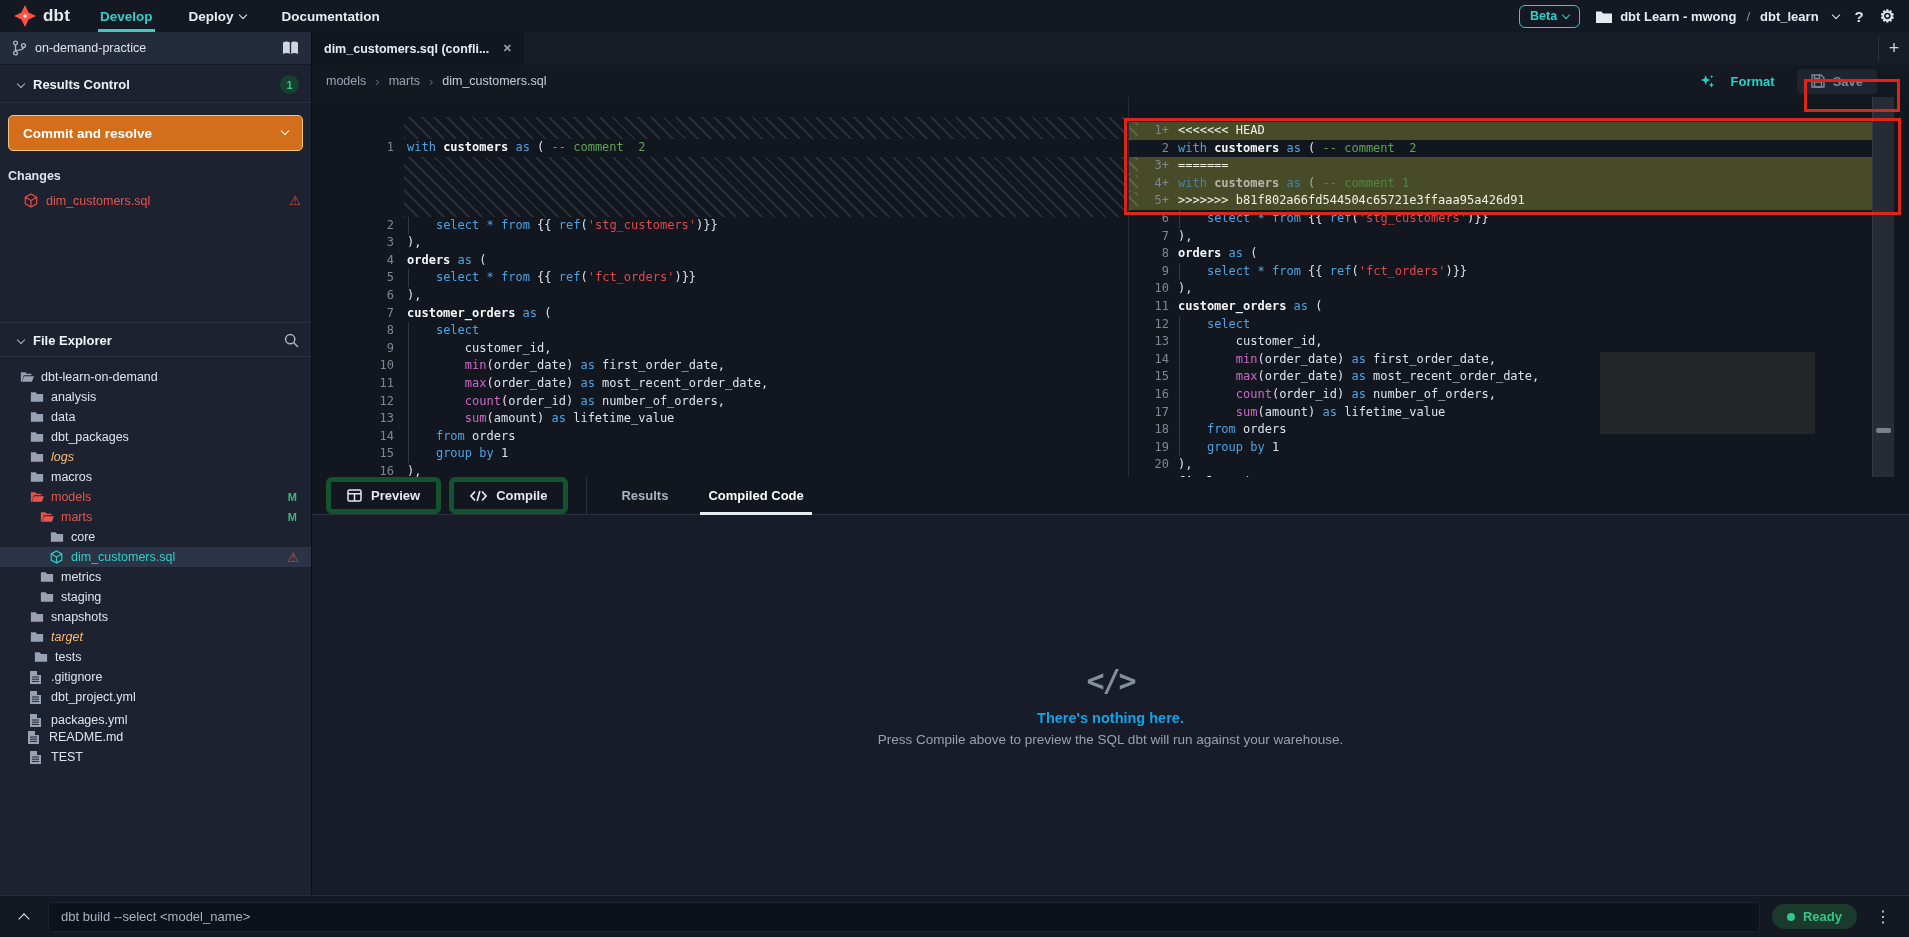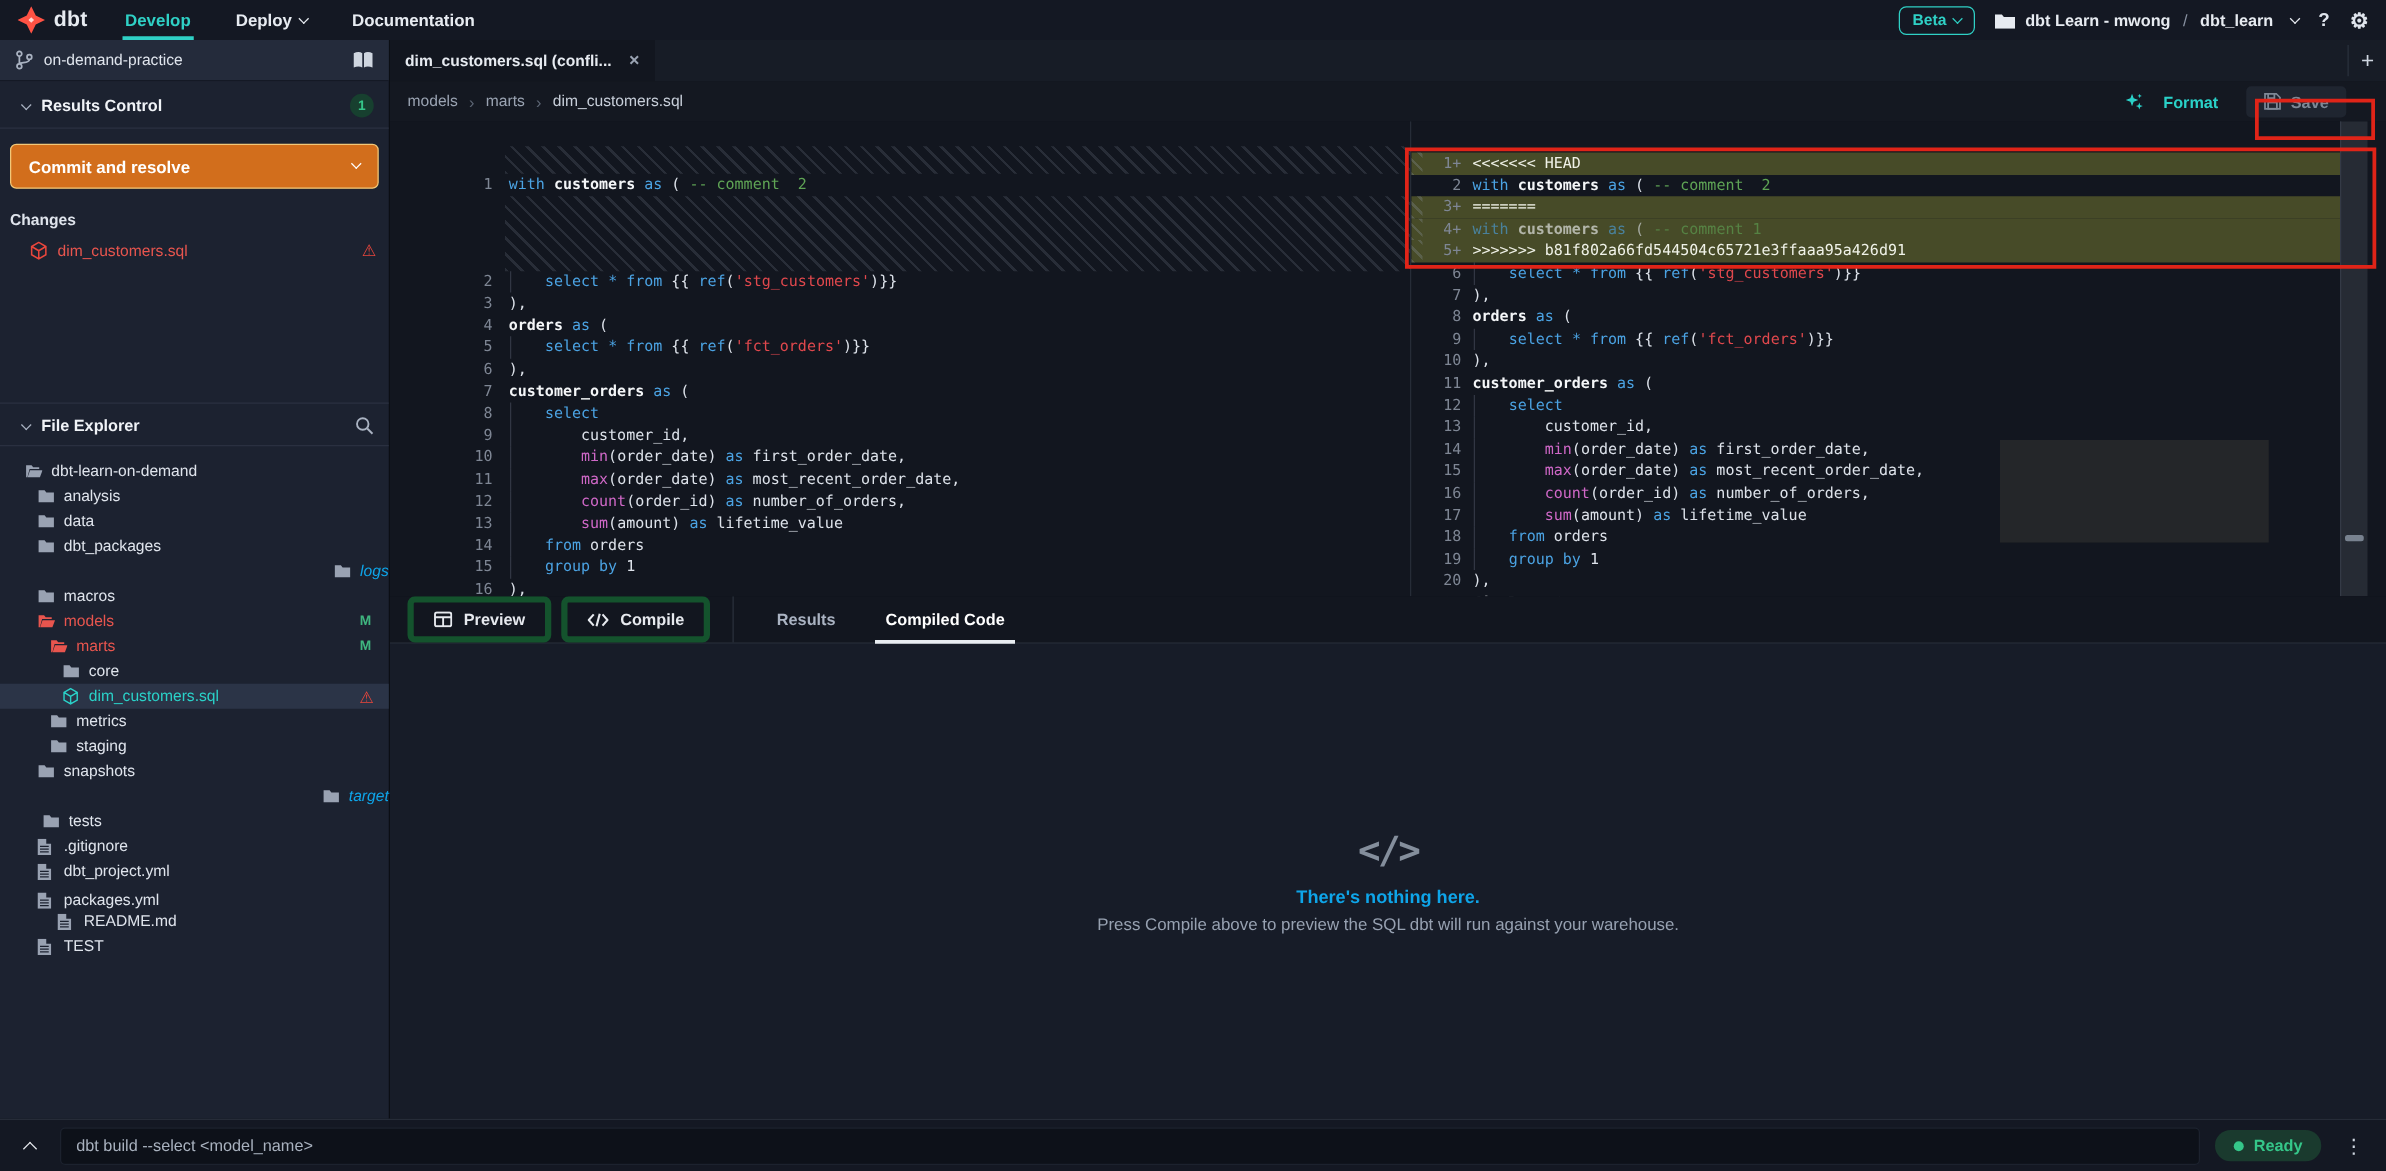--- a/index.html
+++ b/index.html
@@ -45,21 +45,21 @@
   .changes-label { padding:8px 8px 6px; font-size:12.5px; font-weight:700; color:#dfe4ec; }
   .change-row { display:flex; align-items:center; gap:8px; padding:4px 10px 4px 24px; color:#e8554e; }
   .change-row .nm { flex:1; }
   .warn { color:#e8463c; font-size:13px; }
   .vc-gap { height:110px; }
   .fe-search { margin-left:auto; }
   #tree { padding:10px 0 0; }
   .trow { display:flex; align-items:center; height:20px; gap:7px; color:#dfe4ec; cursor:pointer; }
   .trow .ticon { flex:0 0 14px; color:#99a2b2; }
   .trow.red, .trow.red .ticon { color:#e8554e; }
-  .trow.dim { color:#0ea5e9; font-style:italic;justify-content:flex-end; }
+  .trow.dim { color:#fdba74; font-style:italic; }
   .trow.selected { background:#2b3447; }
   .trow.selected, .trow.selected .ticon { color:#2ad1c8; }
   .tbadge { margin-left:auto; margin-right:14px; color:#3fb57f; font-size:11px; font-weight:700; }
   .trow .warn { margin-left:auto; margin-right:12px; }
 
   
   #main { flex:1; display:flex; flex-direction:column; min-width:0; }
   #tabbar { height:33px; background:#171c26; display:flex; align-items:stretch; }
   .tab { width:212px; background:#12161f; display:flex; align-items:center; padding:0 12px;
     font-size:12.5px; color:#e7ebf1; font-weight:600; }
@@ -370,21 +370,21 @@
           </div>
           <div class="trow" style="padding-left: 30px; align-items: flex-end;">
             <span class="ticon">
               <svg width="11" height="13" viewBox="0 0 11 13" fill="currentColor">
                 <path d="M0 0 h7 l4 4 v9 H0 Z M7 0 v4 h4"></path>
                 <path d="M2 6 h7 M2 8.2 h7 M2 10.4 h7" stroke="#1c2230" stroke-width="1"></path>
               </svg>
             </span>
             <span>packages.yml</span>
           </div>
-          <div class="trow" style="padding-left: 46px;">
+          <div class="trow" style="padding-left: 28px;">
             <span class="ticon">
               <svg width="11" height="13" viewBox="0 0 11 13" fill="currentColor">
                 <path d="M0 0 h7 l4 4 v9 H0 Z M7 0 v4 h4"></path>
                 <path d="M2 6 h7 M2 8.2 h7 M2 10.4 h7" stroke="#1c2230" stroke-width="1"></path>
               </svg>
             </span>
             <span>README.md</span>
           </div>
           <div class="trow" style="padding-left: 30px;">
             <span class="ticon">

